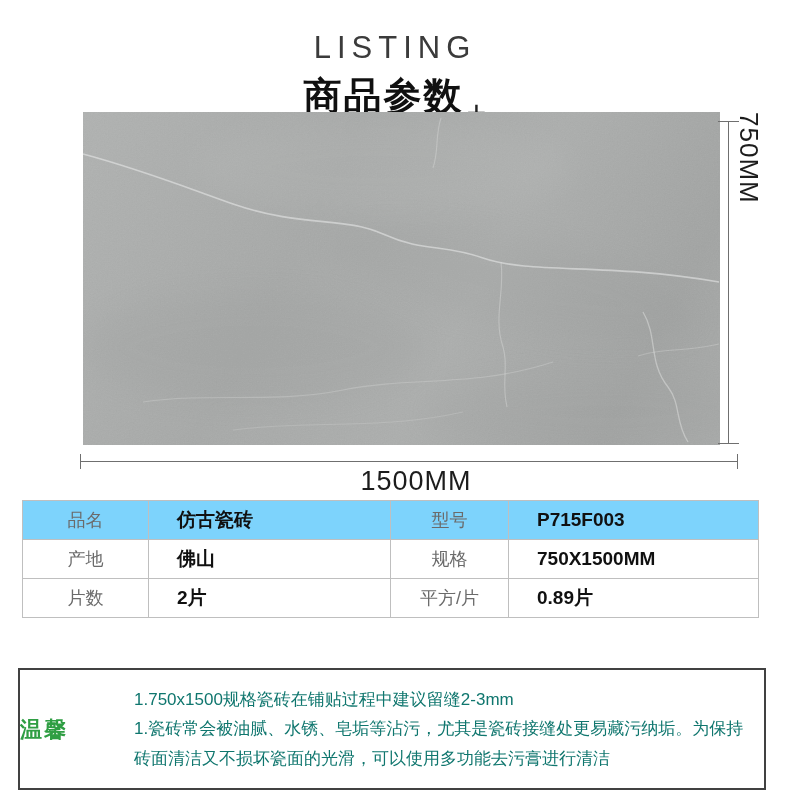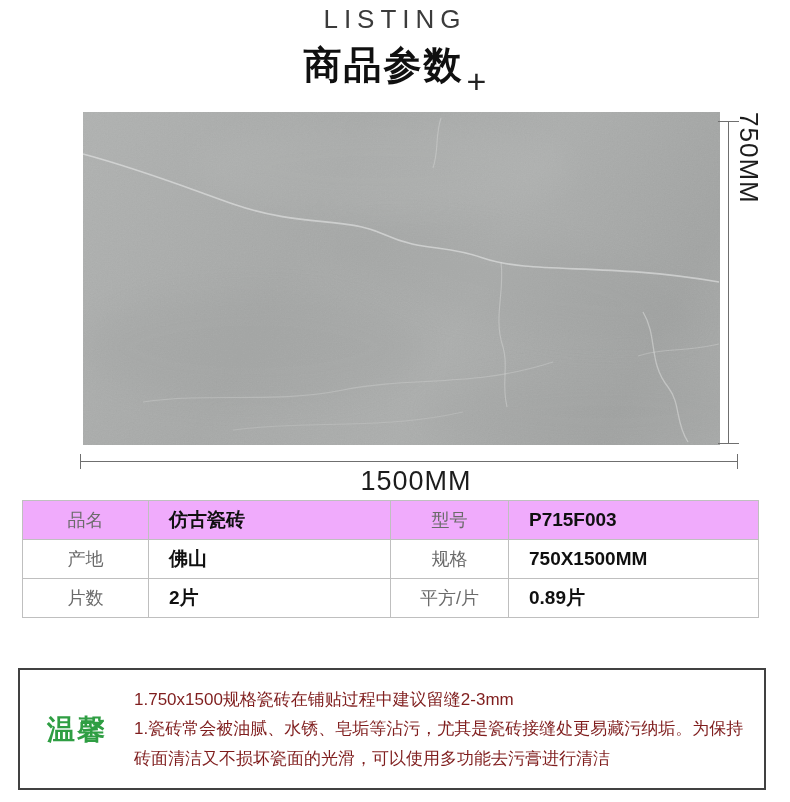--- a/index.html
+++ b/index.html
@@ -2,21 +2,21 @@
 <html><head>
 <meta charset="utf-8">
 <style>
   * { margin: 0; padding: 0; box-sizing: border-box; }
   html, body { width: 790px; height: 802px; background: #ffffff; overflow: hidden; }
   body { position: relative; font-family: "Liberation Sans", "DejaVu Sans", sans-serif; color: #111; }
 
   
   .header { position: absolute; top: 0; left: 0; width: 790px; text-align: center; }
   .eyebrow {
-    margin-top: 4px; font-size: 26px; font-weight: 300;
+    margin-top: 30px; font-size: 31px; font-weight: 300;
     letter-spacing: 6px; color: #3b3b3b;
   }
   .title-row { margin-top: 4px; height: 52px; line-height: 52px; }
   .title { font-size: 38px; font-weight: 700; color: #101010; letter-spacing: 2px; text-align: right; }
   .plus {
     display: inline-block; font-size: 34px; font-weight: 300; color: #222;
     transform: translateY(15px); margin-left: 3px;
   }
 
   
@@ -46,37 +46,37 @@
     text-align: center; font-size: 27px; font-weight: 500; color: #1c1c1c; letter-spacing: 1px;
   }
 
   
   table.specs {
     position: absolute; top: 500px; left: 22px; width: 736px;
     border-collapse: collapse; table-layout: fixed;
     border: 1px solid #9c9c9c;
   }
   table.specs td { border: 1px solid #bfbfbf; height: 39px; vertical-align: middle; }
-  table.specs tr.shaded td { background: #f0abfc; }
+  table.specs tr.shaded td { background: #7dd3fc; }
   td.lbl { text-align: center; font-size: 18px; color: #6b6b6b; font-weight: 400; }
-  td.val { padding-left: 20px; font-size: 19px; font-weight: 700; color: #101010; }
+  td.val { padding-left: 28px; font-size: 19px; font-weight: 700; color: #101010; }
   col.c1 { width: 126px; } col.c2 { width: 242px; } col.c3 { width: 118px; } col.c4 { width: 250px; }
 
   
   .tips {
     position: absolute; top: 668px; left: 18px; width: 748px; height: 122px;
     border: 2px solid #414141; display: flex; align-items: center;
   }
   .tips-label {
-    width: 114px; flex: 0 0 114px; text-align: center;
-    font-size: 28px; font-weight: 700; line-height: 41px; letter-spacing: 2px;
+    width: 114px; flex: 0 0 114px; text-align: left;
+    font-size: 22px; font-weight: 700; line-height: 41px; letter-spacing: 2px;
   }
   .tips-text {
     flex: 1 1 auto; max-width: 622px;
-    font-size: 17px; line-height: 29.5px; color: #7f1d1d;
+    font-size: 17px; line-height: 29.5px; color: #0f766e;
   }
 </style>
 </head>
 <body>
 
 <div class="header">
   <div class="eyebrow">LISTING</div>
   <div class="title-row">
     <span class="title">商品参数</span><span class="plus">+</span>
   </div>

